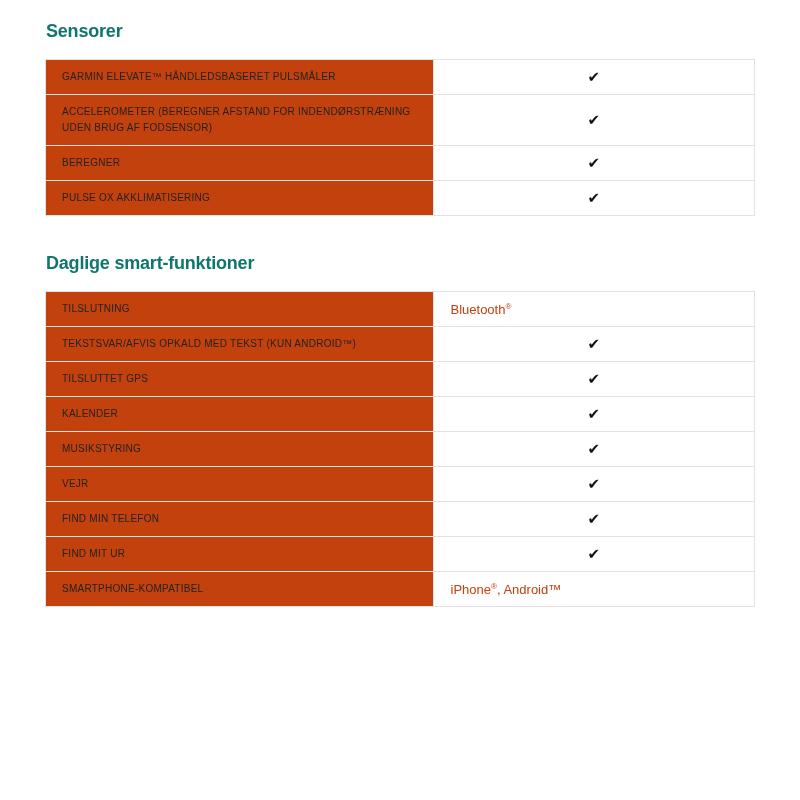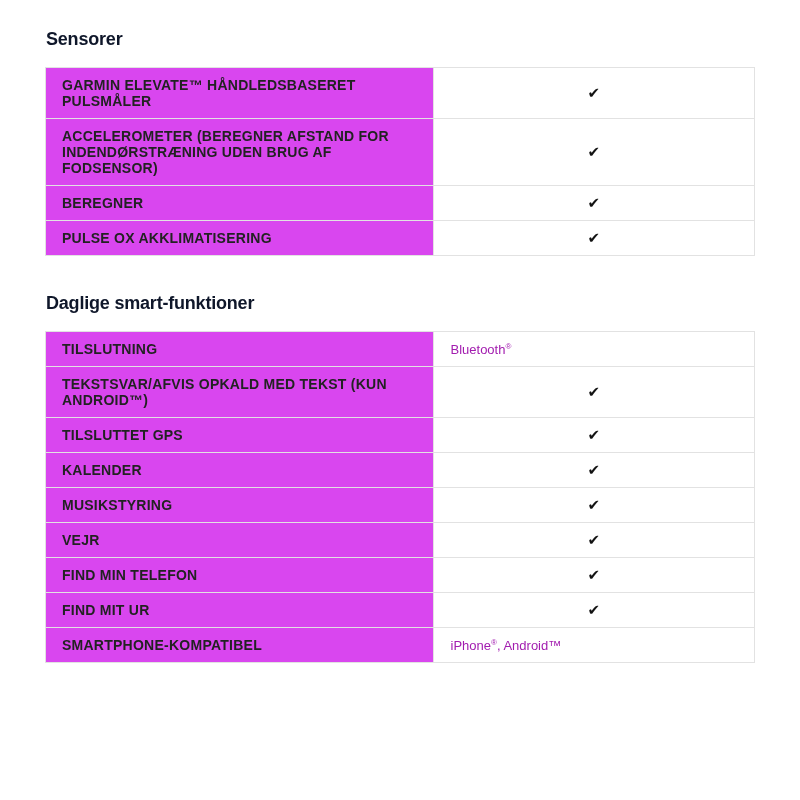--- a/index.html
+++ b/index.html
@@ -15,54 +15,54 @@
   .content {
     padding: 21px 45px 80px 45px;
   }
   .spec-section + .spec-section {
     margin-top: 37px;
   }
   .section-heading {
     font-size: 18px;
     font-weight: 700;
     letter-spacing: -0.2px;
-    color: #0f172a;
-    margin: 8px 0 17px 1px;
+    color: #0f766e;
+    margin: 0 0 17px 1px;
   }
   table.spec-table {
     width: 100%;
     border-collapse: collapse;
     table-layout: fixed;
     border: 1px solid #d9d9d9;
   }
   table.spec-table td {
     border: 1px solid #e2e2e2;
     vertical-align: middle;
   }
   td.label-cell {
     width: 50%;
-    background: #d946ef;
-    font-size: 14px;
-    font-weight: 700;
+    background: #c2410c;
+    font-size: 10px;
+    font-weight: 400;
     letter-spacing: 0.25px;
     color: #222222;
     line-height: 16px;
     padding: 9px 16px;
   }
   td.value-cell {
     background: #ffffff;
     padding: 8px 17px;
   }
   td.value-cell.check {
     text-align: center;
   }
   td.value-cell.text {
     text-align: left;
     font-size: 13px;
-    color: #a21caf;
+    color: #c2410c;
     line-height: 17px;
   }
   .check-icon {
     font-family: "DejaVu Sans", sans-serif;
     font-size: 15px;
     line-height: 16px;
     color: #121212;
   }
   sup {
     font-size: 0.62em;

